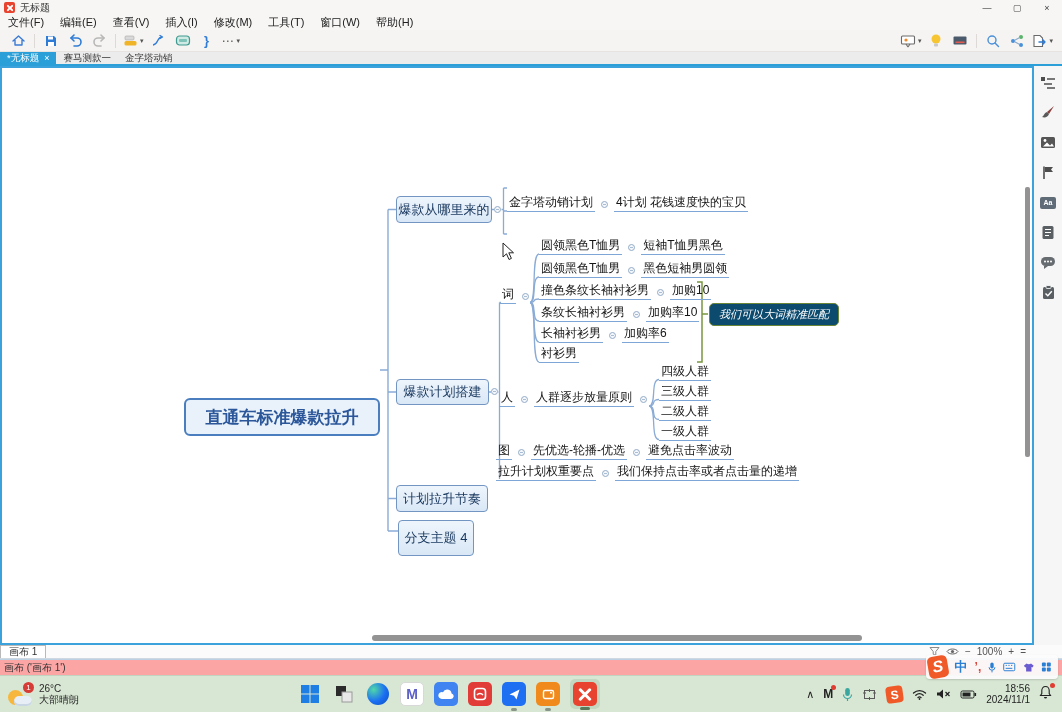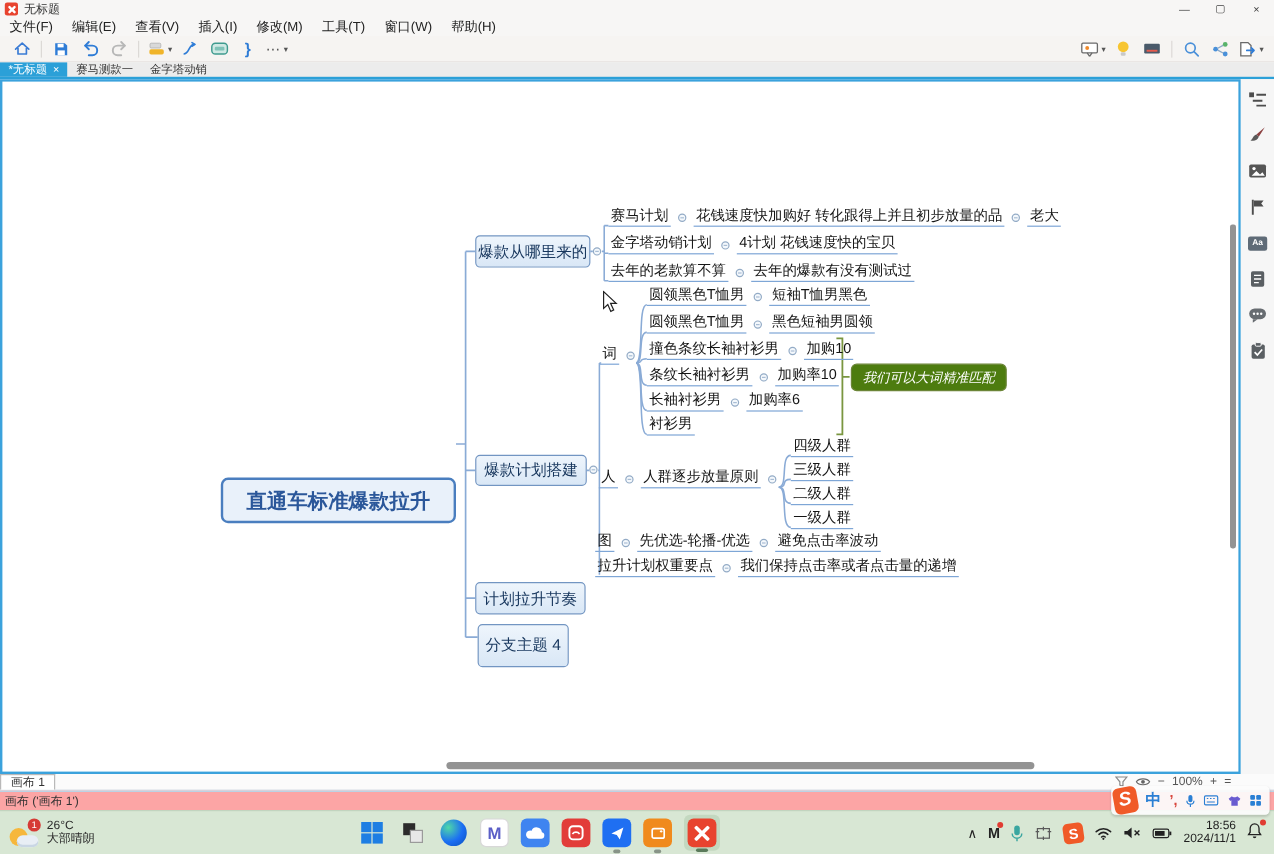--- a/index.html
+++ b/index.html
@@ -38,21 +38,21 @@
 
   svg.connectors { position:absolute; left:0; top:0; pointer-events:none; }
 
   
   .node-box { position:absolute; display:flex; align-items:center; justify-content:center; background:linear-gradient(#eef5fc,#d9e7f6); border:1.3px solid #7295c2; border-radius:4px; font-size:13px; color:#17365d; white-space:nowrap; }
   .root-box { position:absolute; display:flex; align-items:center; justify-content:center; background:#e9f1fa; border:2.5px solid #4a7ebf; border-radius:6px; font-size:17px; font-weight:bold; color:#2b579a; white-space:nowrap; }
   .crow { position:absolute; display:flex; align-items:flex-end; gap:6px; white-space:nowrap; }
   .seg { font-size:12px; line-height:15px; color:#151515; border-bottom:1.4px solid #7ea6d6; padding:0 2px 1px; }
   .dot { width:7px; height:7px; border:1px solid #93abc6; border-radius:50%; background:#f4f8fc; margin-bottom:4px; position:relative; flex:none; }
   .dot::after { content:""; position:absolute; left:1px; right:1px; top:2px; height:1px; background:#a9bdd4; }
-  .green-note { position:absolute; background:#4d7c0f; border:1px solid #6b8537; border-radius:5px; color:#fff; font-style:italic; font-size:11px; padding:3px 9px; white-space:nowrap; }
+  .green-note { position:absolute; background:#0c4a6e; border:1px solid #6b8537; border-radius:5px; color:#fff; font-style:italic; font-size:11px; padding:3px 9px; white-space:nowrap; }
   .vthumb { position:absolute; left:1023px; top:119px; width:5px; height:270px; background:#939393; border-radius:2px; }
   .hthumb { position:absolute; left:370px; top:567px; width:490px; height:6px; background:#939393; border-radius:3px; }
 
   
   .canvasstrip { position:absolute; left:0; top:645px; width:1062px; height:14px; background:#fbfbfb; border-bottom:1px solid #cfd8e0; display:flex; align-items:center; font-size:10px; color:#333; }
   .cv-tab { height:13px; padding:0 8px; border:1px solid #b9b9b9; border-bottom:none; background:#fff; display:flex; align-items:center; }
   .strip-right { margin-left:auto; display:flex; align-items:center; gap:6px; padding-right:36px; color:#555; }
   .zbtn { font-size:10px; color:#555; }
 
   .statusbar { position:absolute; left:0; top:659px; width:1062px; height:16px; background:#fca5a5; border-top:1px solid #bcd2e4; display:flex; align-items:center; font-size:10px; color:#333; padding-left:4px; }
@@ -265,36 +265,24 @@
     <div class="node-box" style="left:394px;top:417px;width:92px;height:27px;">
         <span>计划拉升节奏</span>
       </div>
     <div class="node-box" style="left:396px;top:452px;width:76px;height:36px;">
         <span>分支主题 4</span>
       </div>
 
     <div class="dot" style="position:absolute;left:492px;top:138px;margin:0;"></div>
     <div class="dot" style="position:absolute;left:489px;top:320px;margin:0;"></div>
 
-    <div class="crow" style="left:505px;top:104px;">
-      <span class="seg">赛马计划</span>
-      <span class="dot"></span>
-      <span class="seg">花钱速度快加购好 转化跟得上并且初步放量的品</span>
-      <span class="dot"></span>
-      <span class="seg">老大</span>
-    </div>
     <div class="crow" style="left:505px;top:127px;">
       <span class="seg">金字塔动销计划</span>
       <span class="dot"></span>
       <span class="seg">4计划 花钱速度快的宝贝</span>
-    </div>
-    <div class="crow" style="left:505px;top:150px;">
-      <span class="seg">去年的老款算不算</span>
-      <span class="dot"></span>
-      <span class="seg">去年的爆款有没有测试过</span>
     </div>
 
     <div class="crow" style="left:498px;top:219px;">
       <span class="seg">词</span>
       <span class="dot"></span>
     </div>
     <div class="crow" style="left:537px;top:170px;">
       <span class="seg">圆领黑色T恤男</span>
       <span class="dot"></span>
       <span class="seg">短袖T恤男黑色</span>

